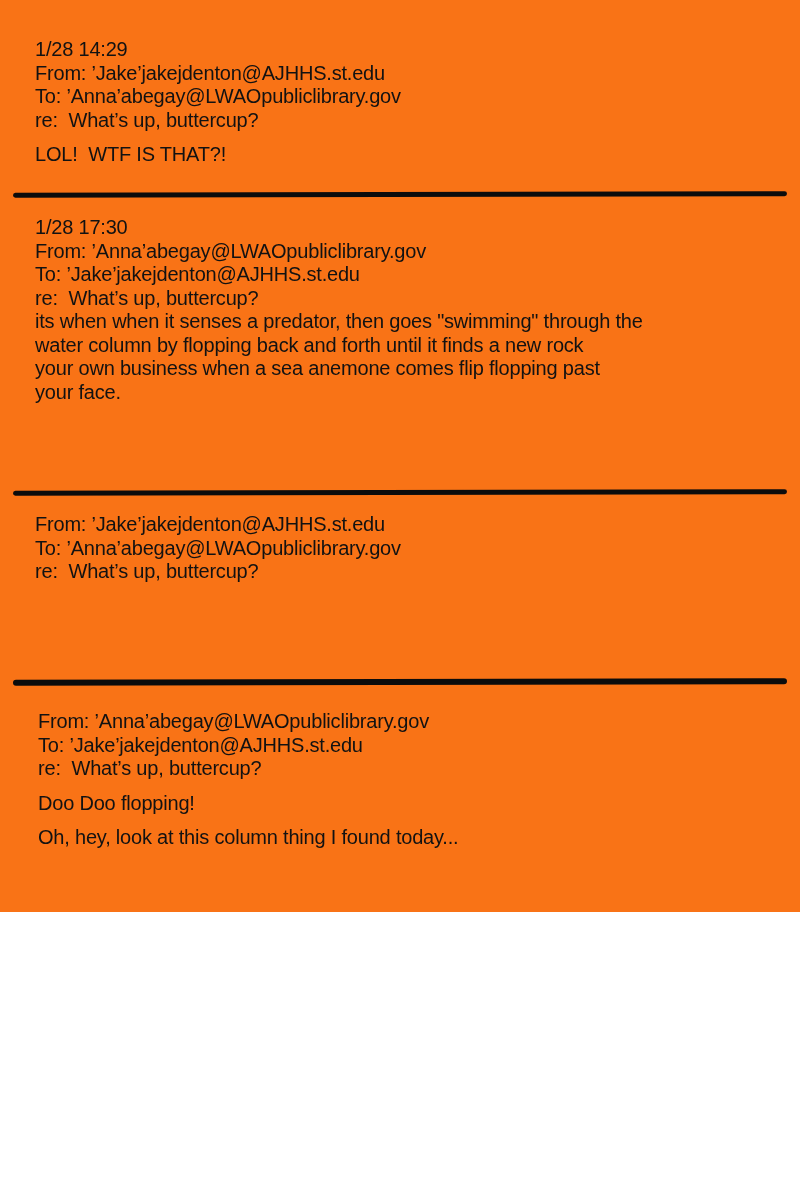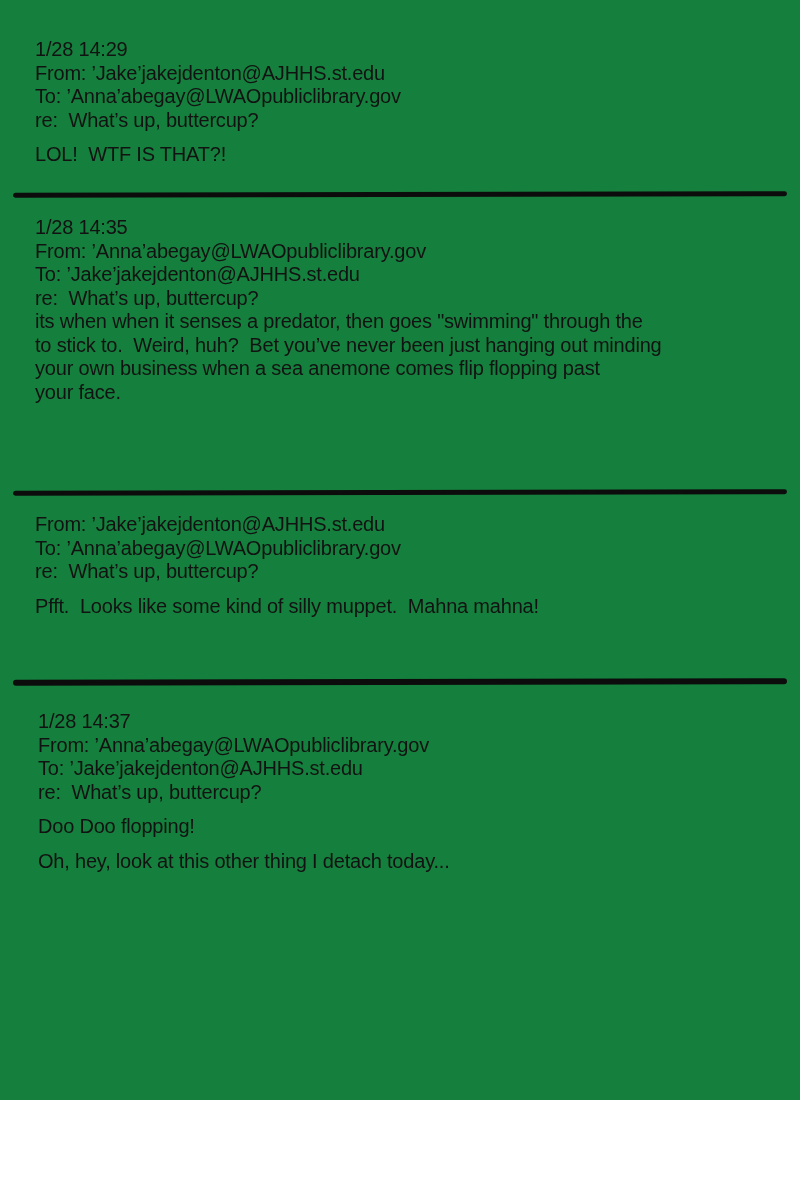--- a/index.html
+++ b/index.html
@@ -4,22 +4,22 @@
 <style>
   html, body { margin: 0; padding: 0; }
   body {
     width: 800px; height: 1200px;
     background: #ffffff;
     font-family: "Liberation Sans", sans-serif;
     color: #121212;
   }
   .page {
     position: relative;
-    width: 800px; height: 1100px;
-    background: #15803d;
+    width: 800px; height: 912px;
+    background: #f97316;
     overflow: hidden;
   }
   .email {
     position: absolute;
     left: 35px;
     right: 20px;
     font-size: 20px;
     line-height: 23.5px;
     letter-spacing: -0.2px;
   }
@@ -53,48 +53,46 @@
     <div class="line">1/28 14:29</div>
     <div class="line">From: ’Jake’jakejdenton@AJHHS.st.edu</div>
     <div class="line">To: ’Anna’abegay@LWAOpubliclibrary.gov</div>
     <div class="line">re:  What’s up, buttercup?</div>
     <div class="line para-gap">LOL!  WTF IS THAT?!</div>
   </section>
 
   <hr class="divider" style="top:192px">
 
   <section class="email" style="top:216px">
-    <div class="line">1/28 14:35</div>
+    <div class="line">1/28 17:30</div>
     <div class="line">From: ’Anna’abegay@LWAOpubliclibrary.gov</div>
     <div class="line">To: ’Jake’jakejdenton@AJHHS.st.edu</div>
     <div class="line">re:  What’s up, buttercup?</div>
     <div class="line">its when when it senses a predator, then goes "swimming" through the</div>
-    <div class="line">to stick to.  Weird, huh?  Bet you’ve never been just hanging out minding</div>
+    <div class="line">water column by flopping back and forth until it finds a new rock</div>
     <div class="line">your own business when a sea anemone comes flip flopping past</div>
     <div class="line">your face.</div>
   </section>
 
   <hr class="divider" style="top:490px">
 
   <section class="email" style="top:513px">
     <div class="line">From: ’Jake’jakejdenton@AJHHS.st.edu</div>
     <div class="line">To: ’Anna’abegay@LWAOpubliclibrary.gov</div>
     <div class="line">re:  What’s up, buttercup?</div>
-    <div class="line para-gap">Pfft.  Looks like some kind of silly muppet.  Mahna mahna!</div>
   </section>
 
   <hr class="divider" style="top:679px; height:6px;">
 
   <section class="email" style="top:710px; left:38px;">
-    <div class="line">1/28 14:37</div>
     <div class="line">From: ’Anna’abegay@LWAOpubliclibrary.gov</div>
     <div class="line">To: ’Jake’jakejdenton@AJHHS.st.edu</div>
     <div class="line">re:  What’s up, buttercup?</div>
     <div class="line para-gap">Doo Doo flopping!</div>
-    <div class="line para-gap">Oh, hey, look at this other thing I detach today...</div>
+    <div class="line para-gap">Oh, hey, look at this column thing I found today...</div>
   </section>
 
   <svg class="handwritten" viewBox="0 0 67 50" role="img" aria-label="52">
     <g fill="none" stroke="#3a3a3a" stroke-width="1.4" stroke-linecap="round">
       <path d="M 27 9 C 19 5, 11 9, 12 16 C 13 22, 20 21, 23 26 C 26 32, 22 40, 12 37"></path>
       <path d="M 35 23 C 36 13, 47 10, 52 15 C 57 20, 49 27, 43 31 C 38 35, 43 34, 52 32 C 59 30, 63 32, 66 35"></path>
     </g>
   </svg>
 
 </div>

